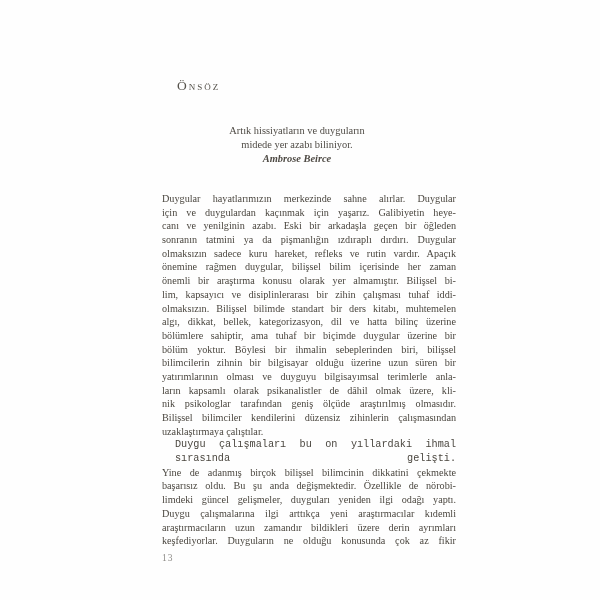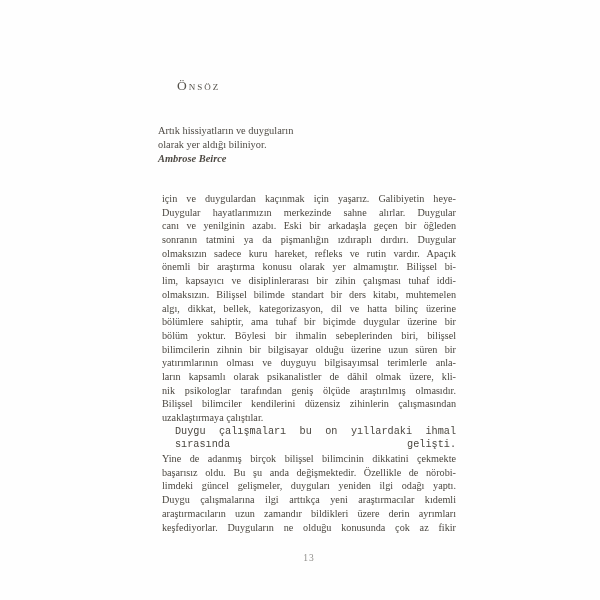--- a/index.html
+++ b/index.html
@@ -20,24 +20,24 @@
     position: absolute;
     left: 177px;
     top: 78px;
     font-size: 13.5px;
     font-variant: small-caps;
     letter-spacing: 2px;
     color: #55524b;
   }
   .epigraph {
     position: absolute;
-    left: 158px;
+    left: 150px;
     top: 124px;
     width: 294px;
-    text-align: left;
+    text-align: center;
     font-size: 10.4px;
     line-height: 14.2px;
     color: #4e4a44;
   }
   .epigraph .attr {
     font-style: italic;
     font-weight: bold;
   }
   .body-text {
     position: absolute;
@@ -57,48 +57,49 @@
   }
   .bline.indent {
     padding-left: 13px;
     font-family: Liberation Mono, monospace;
   }
   .page-number {
     position: absolute;
     left: 162px;
     top: 553px;
     width: 294px;
-    text-align: center;
+    text-align: left;
     font-size: 9.5px;
     letter-spacing: 1px;
     color: #8e8c88;
   }
 </style>
 </head>
 <body>
 
 <div class="book-page">
 
   <div class="chapter-heading">Önsöz</div>
 
   <div class="epigraph">
     <div>
 
     <div class="epi-line">Artık hissiyatların ve duyguların</div>
-        <div class="epi-line">olarak yer aldığı biliniyor.</div>
+        <div class="epi-line">midede yer azabı biliniyor.</div>
       </div>
     <div class="attr">Ambrose Beirce</div>
   </div>
 
   <div class="body-text">
+      <div class="bline">Duygular hayatlarımızın merkezinde sahne alırlar. Duygular</div>
       <div class="bline">için ve duygulardan kaçınmak için yaşarız. Galibiyetin heye-</div>
-      <div class="bline">Duygular hayatlarımızın merkezinde sahne alırlar. Duygular</div>
       <div class="bline">canı ve yenilginin azabı. Eski bir arkadaşla geçen bir öğleden</div>
       <div class="bline">sonranın tatmini ya da pişmanlığın ızdıraplı dırdırı. Duygular</div>
       <div class="bline">olmaksızın sadece kuru hareket, refleks ve rutin vardır. Apaçık</div>
+      <div class="bline">önemine rağmen duygular, bilişsel bilim içerisinde her zaman</div>
       <div class="bline">önemli bir araştırma konusu olarak yer almamıştır. Bilişsel bi-</div>
       <div class="bline">lim, kapsayıcı ve disiplinlerarası bir zihin çalışması tuhaf iddi-</div>
       <div class="bline">olmaksızın. Bilişsel bilimde standart bir ders kitabı, muhtemelen</div>
       <div class="bline">algı, dikkat, bellek, kategorizasyon, dil ve hatta bilinç üzerine</div>
       <div class="bline">bölümlere sahiptir, ama tuhaf bir biçimde duygular üzerine bir</div>
       <div class="bline">bölüm yoktur. Böylesi bir ihmalin sebeplerinden biri, bilişsel</div>
       <div class="bline">bilimcilerin zihnin bir bilgisayar olduğu üzerine uzun süren bir</div>
       <div class="bline">yatırımlarının olması ve duyguyu bilgisayımsal terimlerle anla-</div>
       <div class="bline">ların kapsamlı olarak psikanalistler de dâhil olmak üzere, kli-</div>
       <div class="bline">nik psikologlar tarafından geniş ölçüde araştırılmış olmasıdır.</div>

